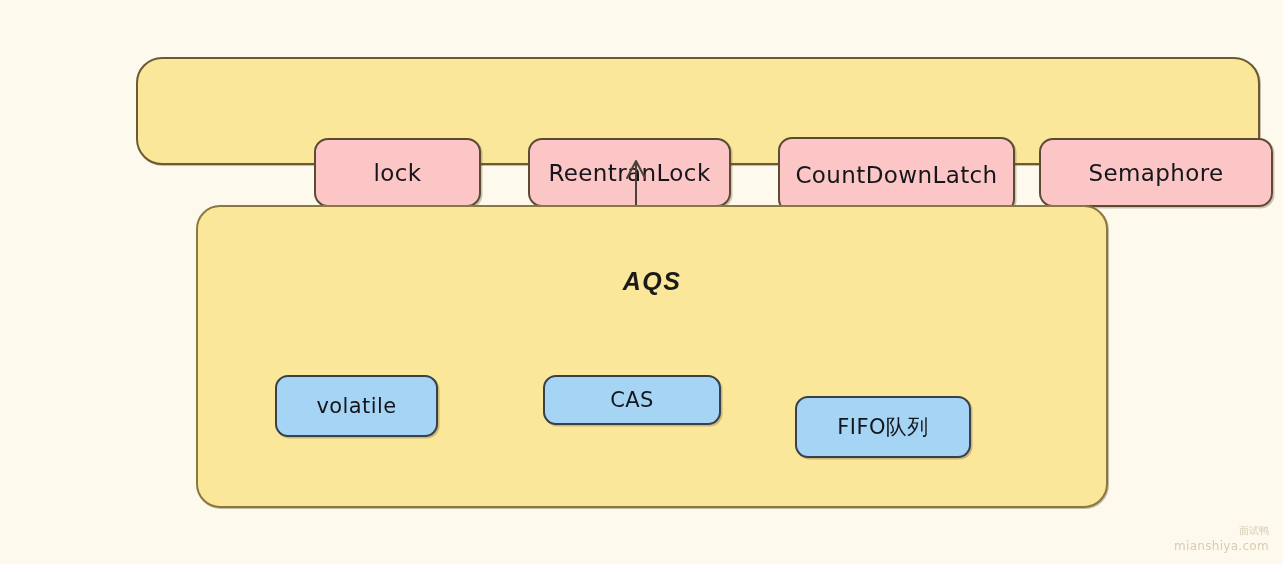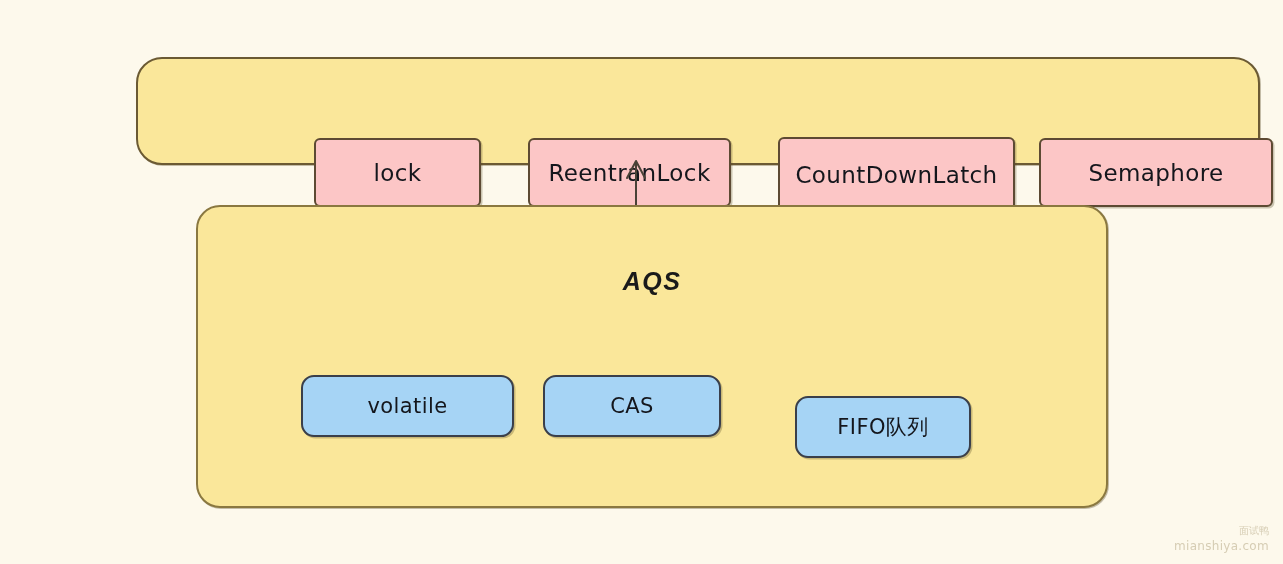--- a/index.html
+++ b/index.html
@@ -45,21 +45,21 @@
   }
 
   
   .node {
     position: absolute;
     box-sizing: border-box;
     display: flex;
     align-items: center;
     justify-content: center;
     border: 2px solid #5d4a33;
-    border-radius: 6px;
+    border-radius: 14px;
     font-family: "DejaVu Sans", sans-serif;
     color: #14161c;
     letter-spacing: .4px;
     box-shadow: 1.5px 1.5px 0 rgba(90,75,40,.30);
   }
   .node.pink {
     background: #fcc6c6;
     font-size: 23px;
   }
   .node.blue {
@@ -84,22 +84,22 @@
     text-align: center;
     font-size: 25px;
     font-style: italic;
     font-weight: 600;
     color: #1a1a1a;
     letter-spacing: 1.5px;
     font-family: Liberation Sans, sans-serif;
   }
 
   
-  #node-volatile { left: 301px; top: 375px; width: 213px; height: 62px; }
-  #node-cas      { left: 543px; top: 375px; width: 178px; height: 62px; }
+  #node-volatile { left: 275px; top: 375px; width: 163px; height: 62px; }
+  #node-cas      { left: 543px; top: 375px; width: 178px; height: 50px; }
   #node-fifo     { left: 795px; top: 368px; width: 176px; height: 62px; margin-top: 28px; }
 
   
   #arrow {
     position: absolute;
     left: 618px;
     top: 158px;
     width: 36px;
     height: 50px;
   }

